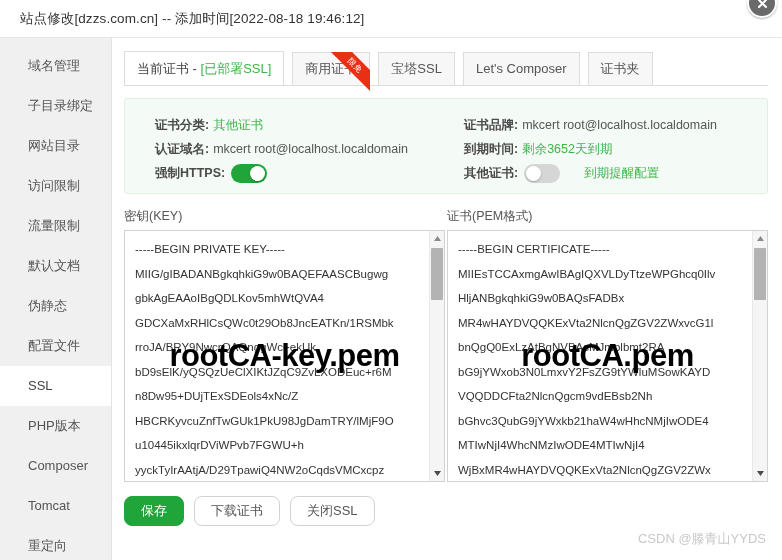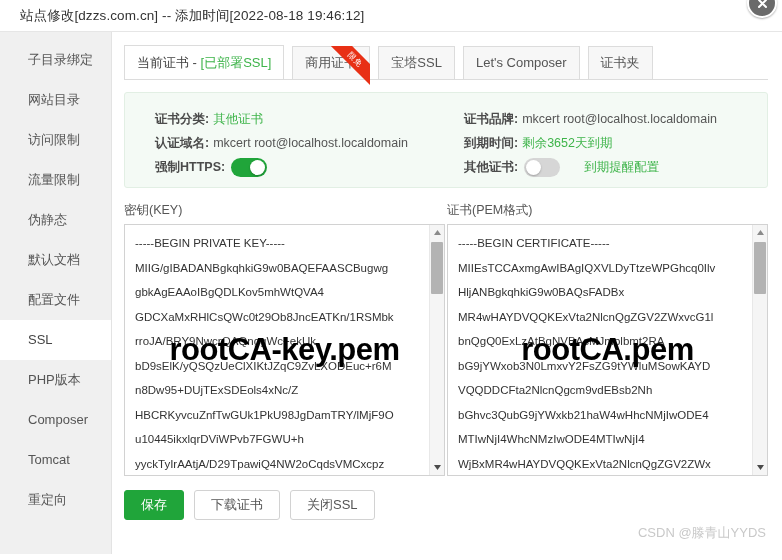--- a/index.html
+++ b/index.html
@@ -19,21 +19,21 @@
 
   
   .window {
     width: 782px;
     height: 560px;
     position: relative;
     background: #ffffff;
     box-sizing: border-box;
   }
   .titlebar {
-    height: 32px;
+    height: 38px;
     background: #ffffff;
     border-bottom: 1px solid #e6e6e6;
     display: flex;
     align-items: center;
     padding-left: 20px;
     box-sizing: border-box;
     position: relative;
   }
   .titlebar-text {
     font-size: 13.5px;
@@ -305,21 +305,21 @@
   
   .btn-row {
     display: flex;
     gap: 10px;
     margin-top: 14px;
   }
   .btn {
     height: 30px;
     line-height: 28px;
     padding: 0 16px;
-    border-radius: 3px;
+    border-radius: 8px;
     font-size: 13px;
     cursor: pointer;
     box-sizing: border-box;
     border: 1px solid #d2d2d2;
     background: #ffffff;
     color: #555555;
     white-space: nowrap;
   }
   .btn.primary {
     background: #20a53a;
@@ -348,26 +348,27 @@
     <div class="close-btn">
       <svg width="13" height="13" viewBox="0 0 13 13" aria-hidden="true">
         <path d="M3 3 L10 10 M10 3 L3 10" stroke="#ffffff" stroke-width="2" stroke-linecap="round" fill="none"></path>
       </svg>
     </div>
   </div>
 
   <div class="body-wrap">
 
     <div class="sidebar">
+      <div class="side-item">域名管理</div>
       <div class="side-item">子目录绑定</div>
       <div class="side-item">网站目录</div>
       <div class="side-item">访问限制</div>
       <div class="side-item">流量限制</div>
+      <div class="side-item">默认文档</div>
       <div class="side-item">伪静态</div>
-      <div class="side-item">默认文档</div>
       <div class="side-item">配置文件</div>
       <div class="side-item active">SSL</div>
       <div class="side-item">PHP版本</div>
       <div class="side-item">Composer</div>
       <div class="side-item">Tomcat</div>
       <div class="side-item">重定向</div>
     </div>
 
     <div class="content">
 

